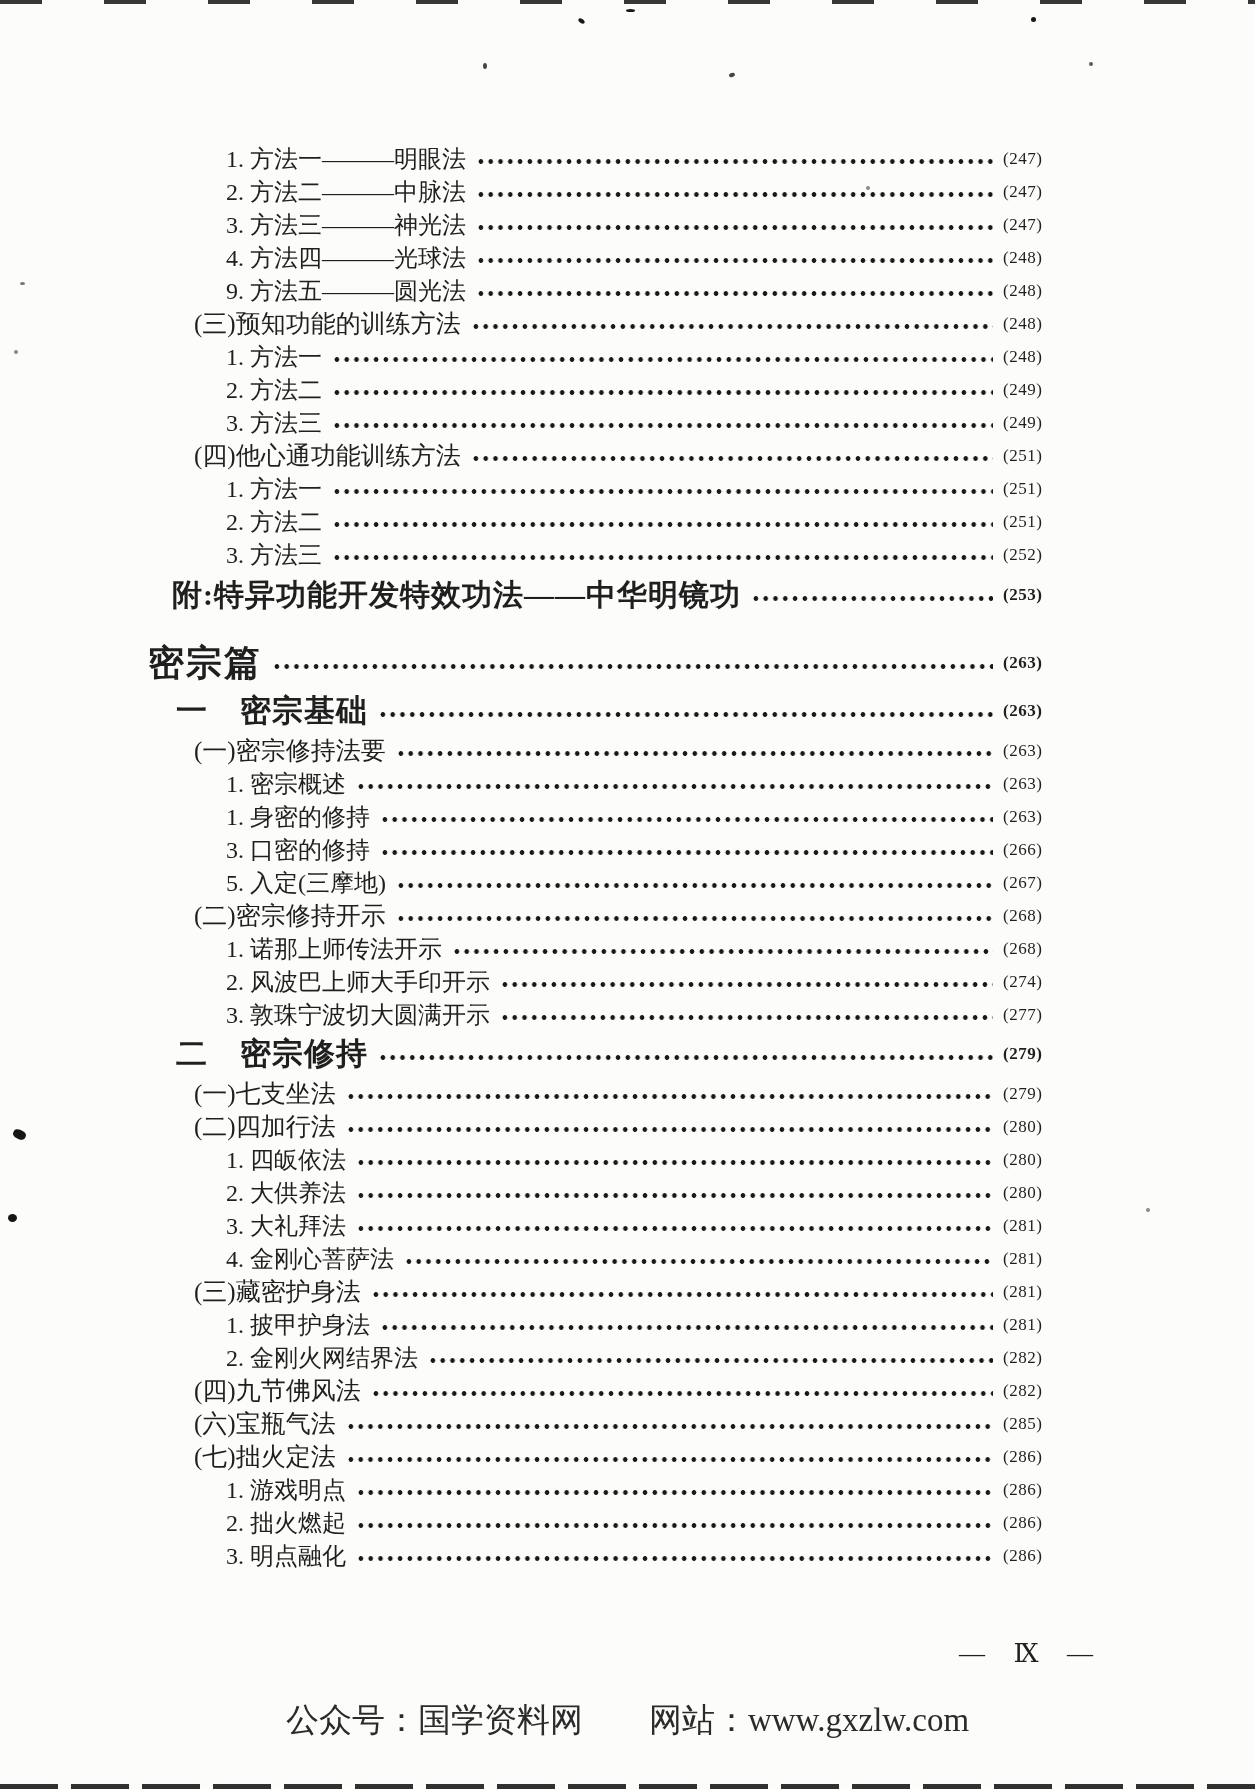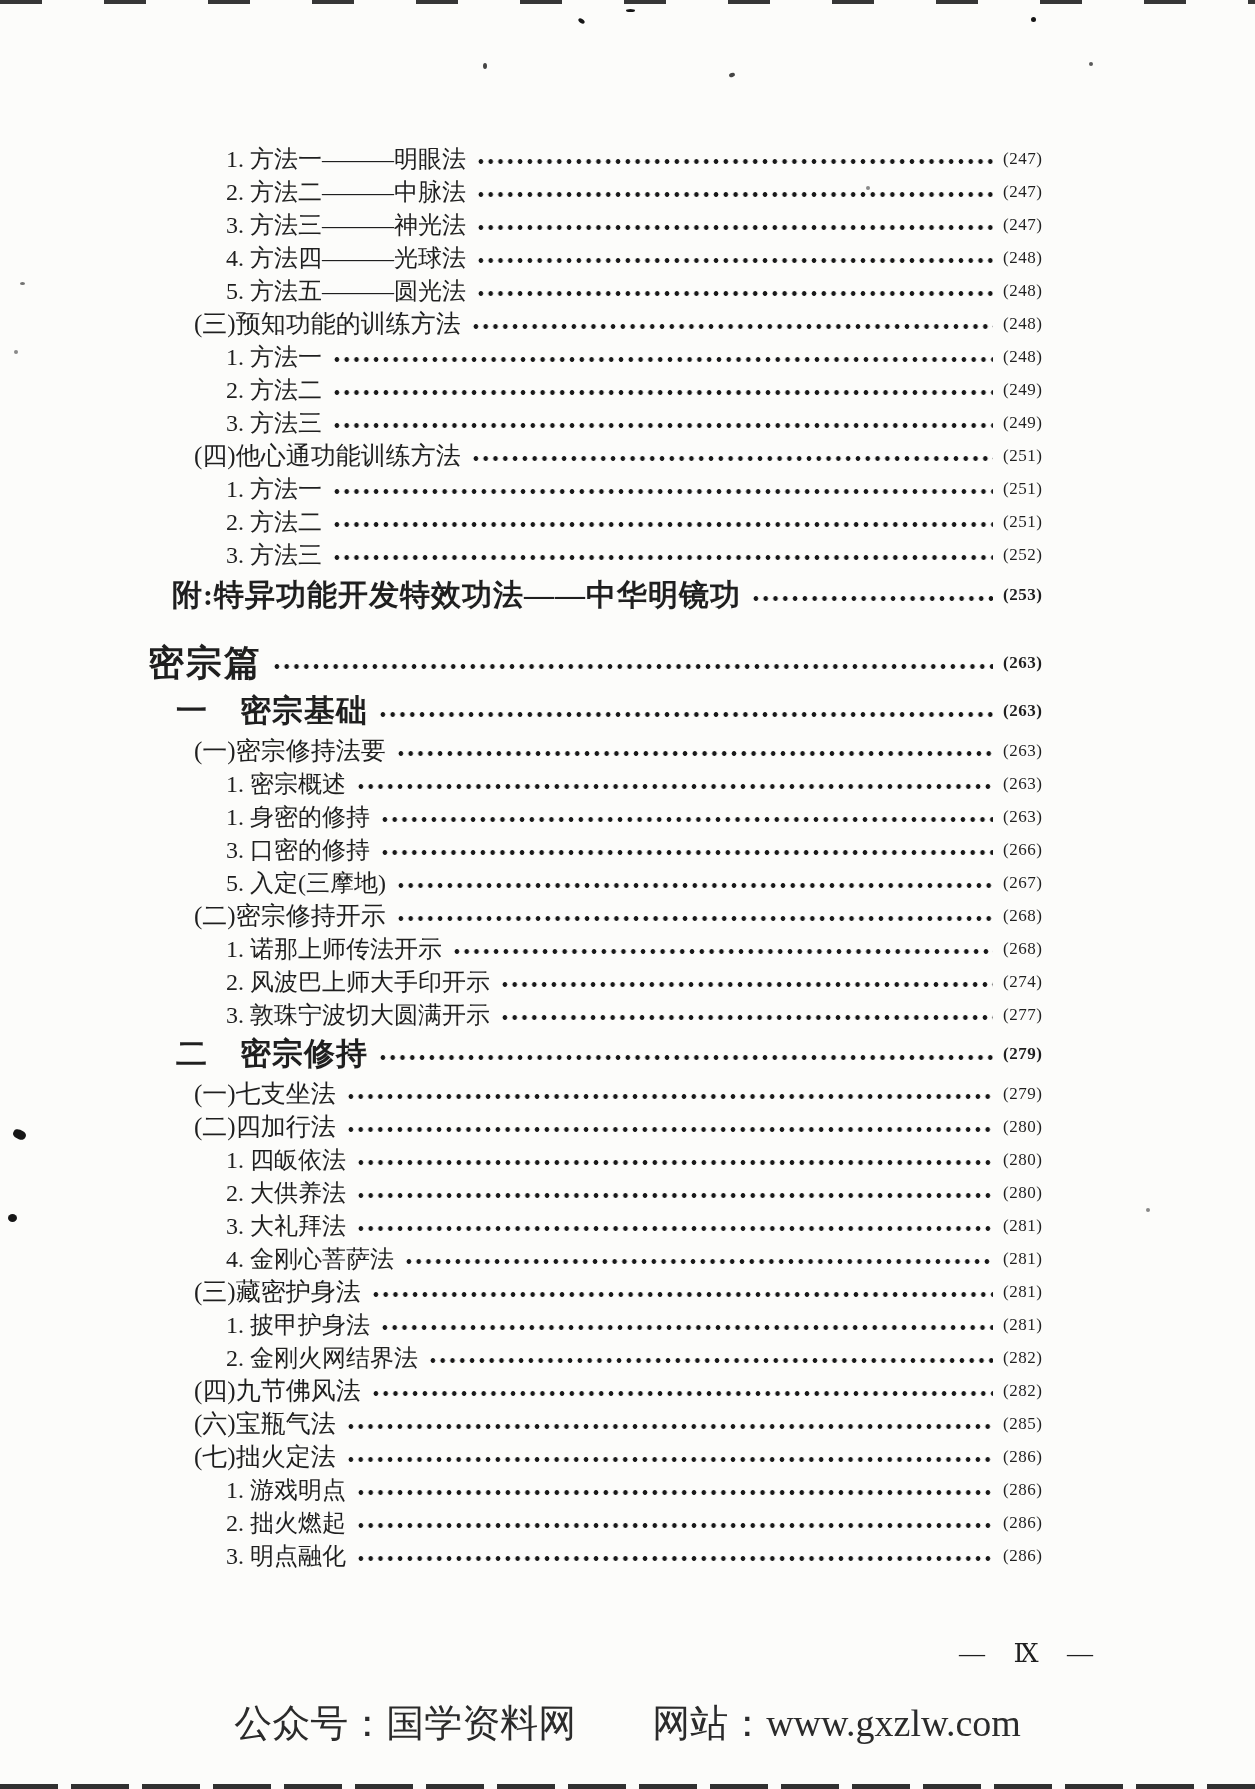--- a/index.html
+++ b/index.html
@@ -64,21 +64,21 @@
     position:absolute;
     top:1638px;right:160px;
     font-size:26px;
     word-spacing:18px;
     letter-spacing:2px;
   }
   .watermark{
     position:absolute;
     left:0;top:1698px;width:100%;
     text-align:center;
-    font-size:38px;
+    font-size:33px;
     color:#2b2b2b;
     font-family:"Liberation Serif","DejaVu Serif",serif;
   }
 </style>
 </head>
 <body>
 
 <div class="page">
 
   <div class="edge-top"></div>
@@ -112,21 +112,21 @@
         <span class="label">3. 方法三———神光法</span>
         <span class="leader"></span>
         <span class="pagenum">(247)</span>
       </div>
       <div class="row lvl-item3">
         <span class="label">4. 方法四———光球法</span>
         <span class="leader"></span>
         <span class="pagenum">(248)</span>
       </div>
       <div class="row lvl-item3">
-        <span class="label">5. 方法五———圆光法</span>
+        <span class="label">9. 方法五———圆光法</span>
         <span class="leader"></span>
         <span class="pagenum">(248)</span>
       </div>
       <div class="row lvl-item2">
         <span class="label">(三)预知功能的训练方法</span>
         <span class="leader"></span>
         <span class="pagenum">(248)</span>
       </div>
       <div class="row lvl-item3">
         <span class="label">1. 方法一</span>

